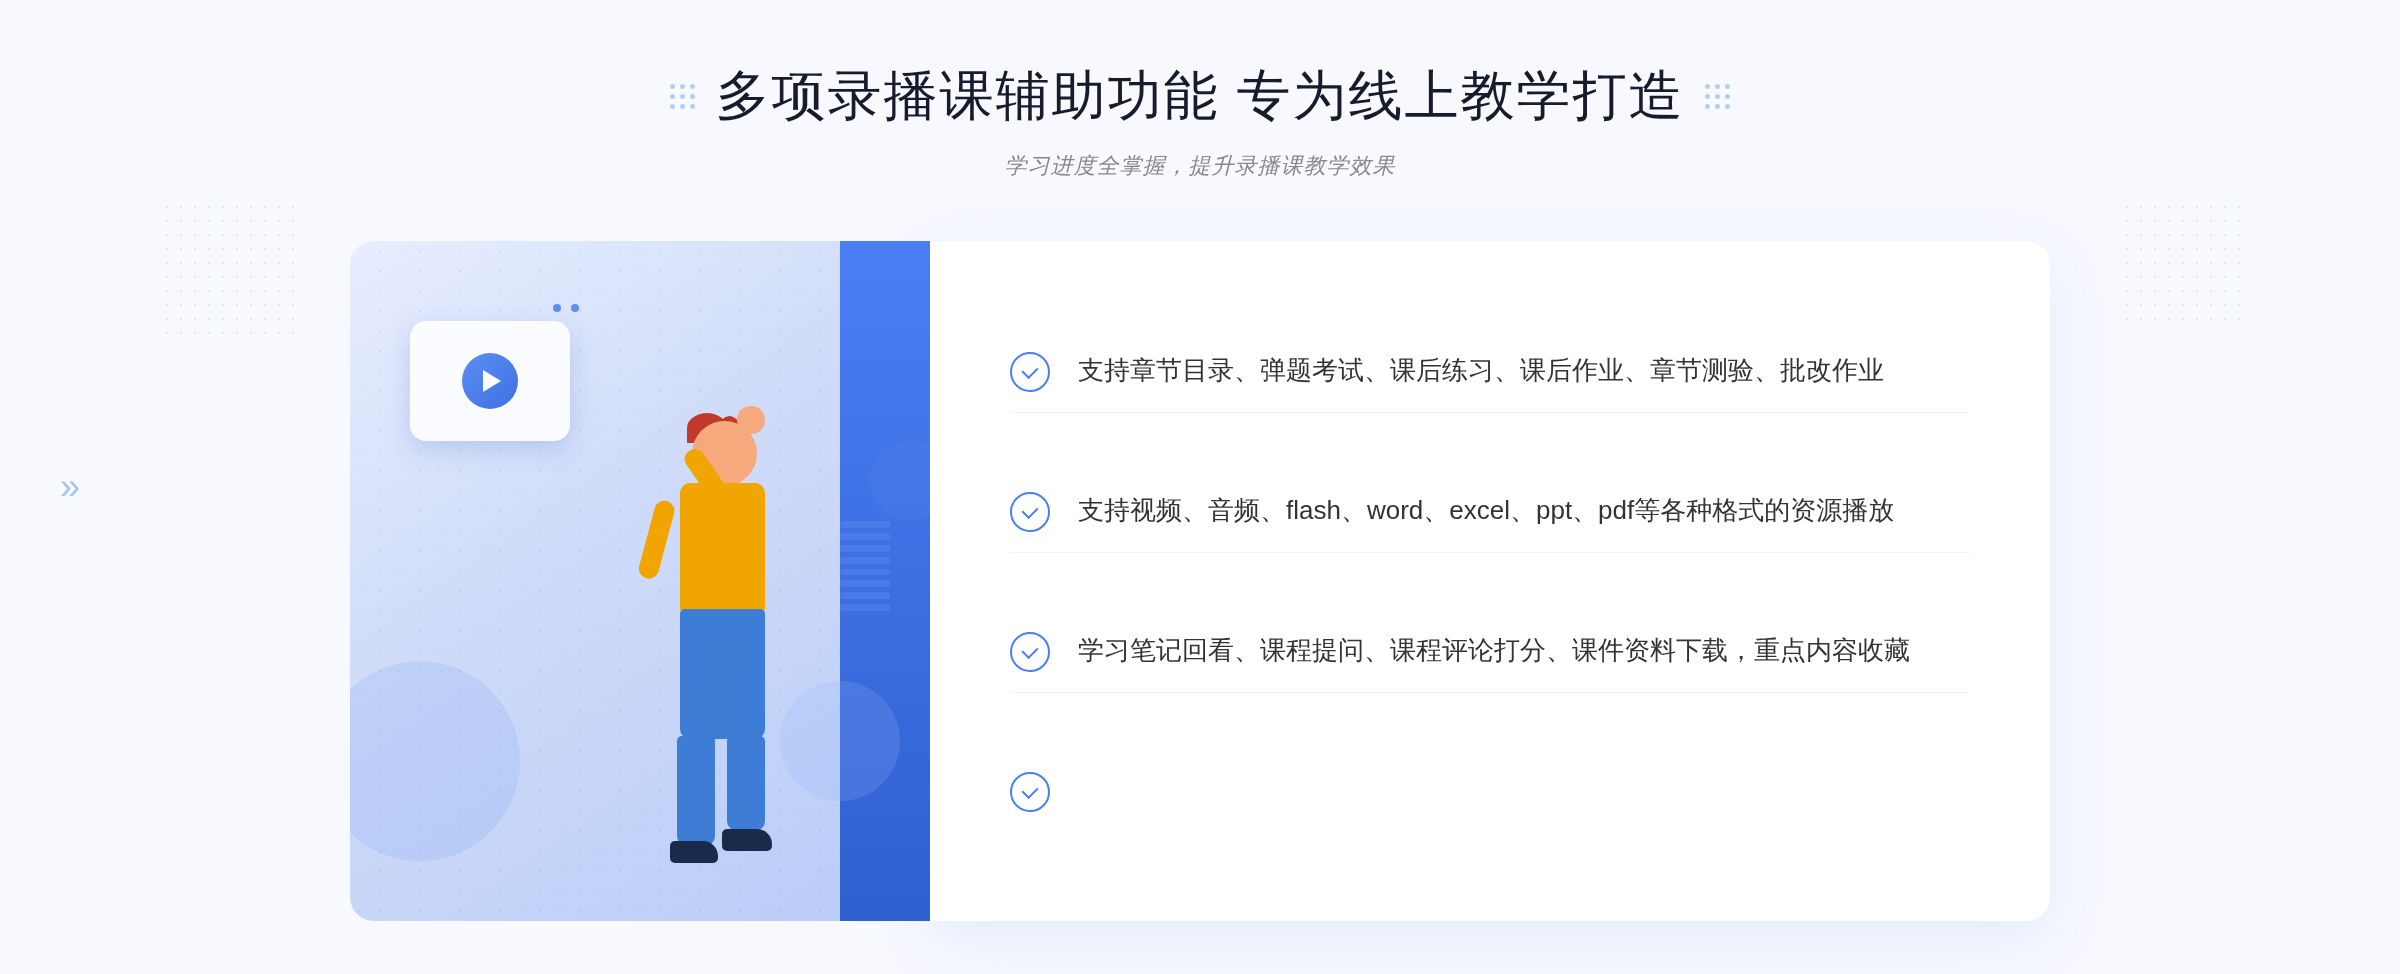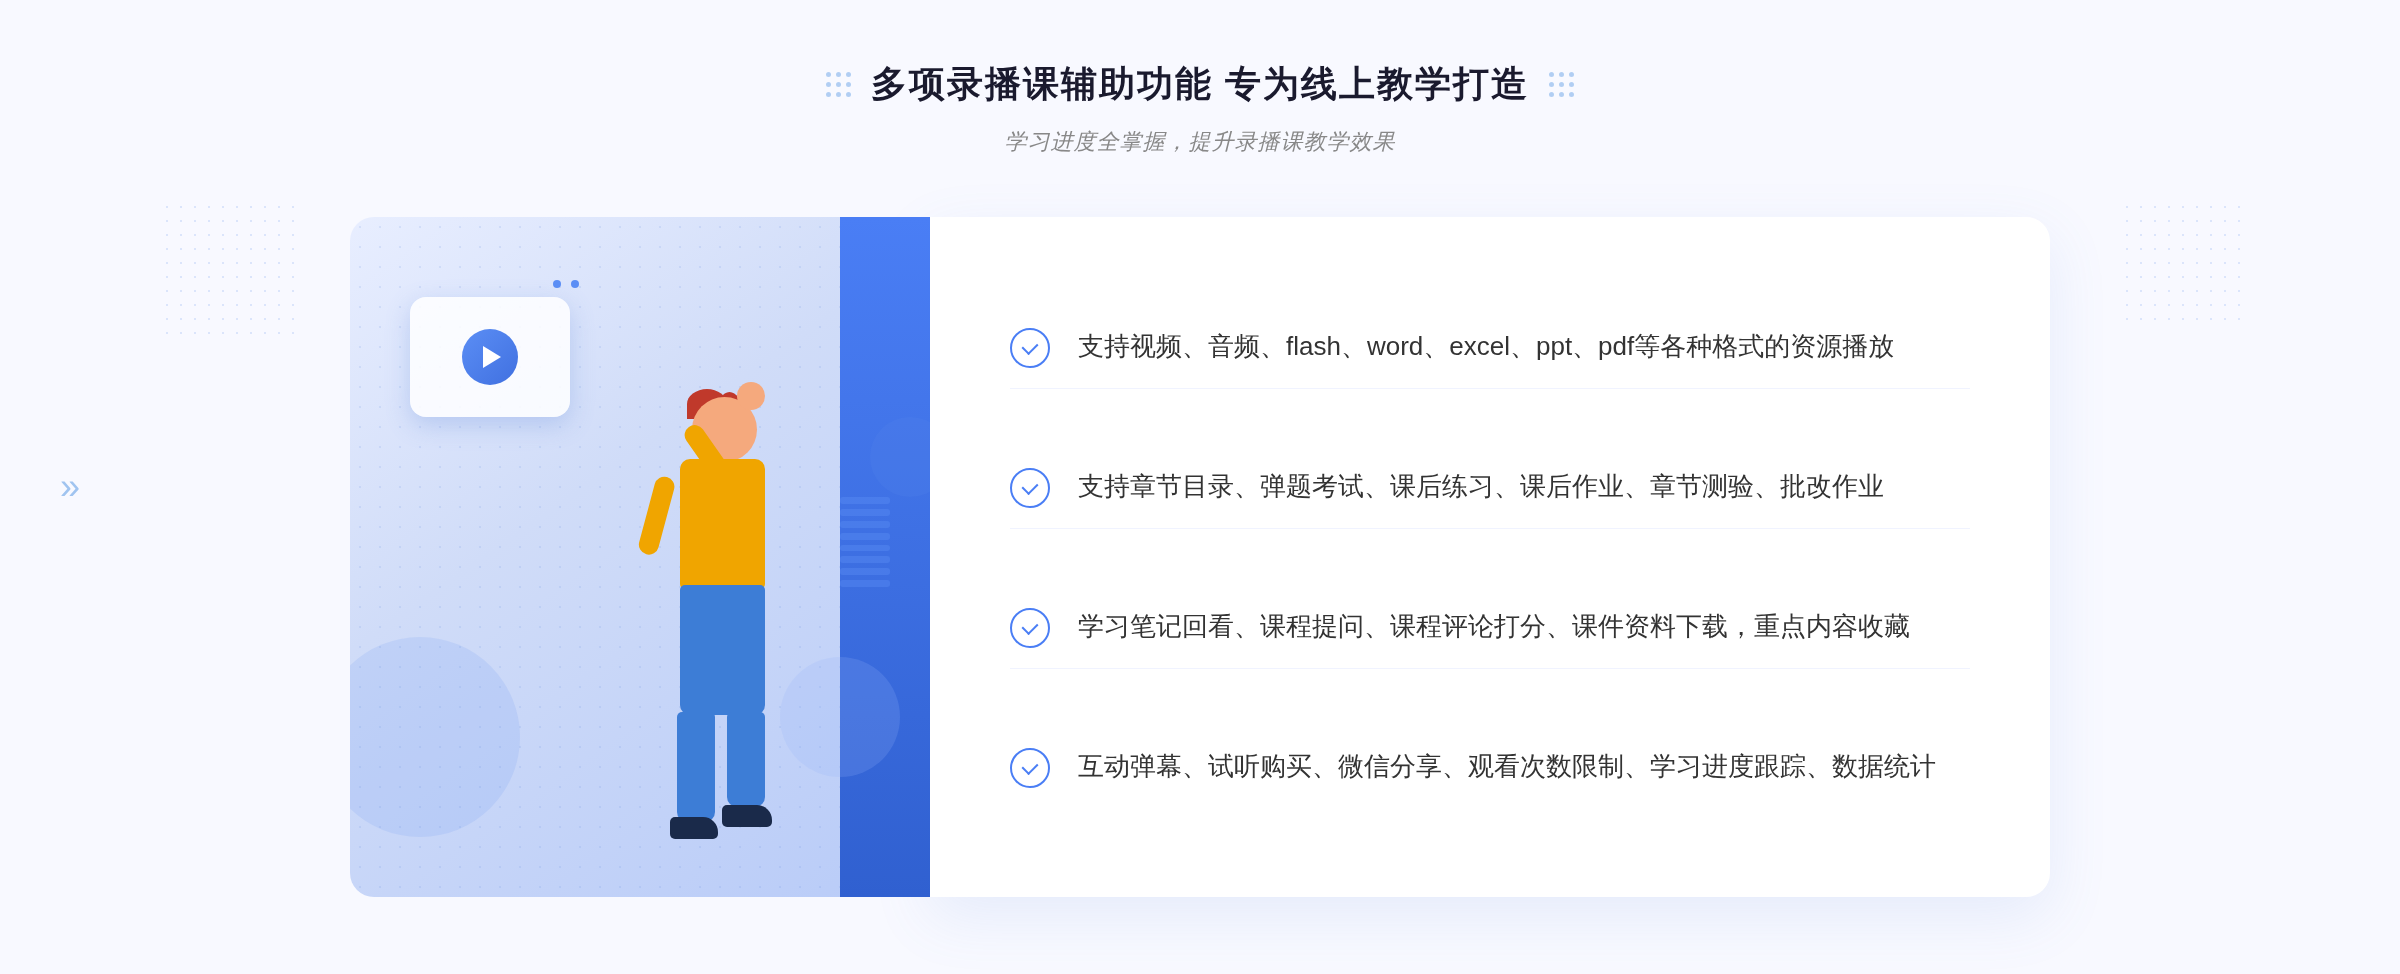--- a/index.html
+++ b/index.html
@@ -93,22 +93,22 @@
 
     .decorative-dots-title span i {
       display: inline-block;
       width: 5px;
       height: 5px;
       background: #4a90e2;
       border-radius: 50%;
     }
 
     .main-title {
-      font-size: 36px;
-      font-weight: 700;
+      font-size: 54px;
+      font-weight: 400;
       color: #1a1a2e;
       letter-spacing: 2px;
     }
 
     .sub-title {
       font-size: 22px;
       color: #888;
       font-weight: 400;
       letter-spacing: 1px;
       font-style: italic;
@@ -546,33 +546,32 @@
         <div class="person-leg-right"></div>
         <div class="person-shoe-left"></div>
         <div class="person-shoe-right"></div>
       </div>
     </div>
 
     <div class="features-card">
 
       <div class="feature-item">
         <div class="check-icon"></div>
-        <p class="feature-text">支持视频、音频、flash、word、excel、ppt、pdf等各种格式的资源播放</p>
+        <p class="feature-text">支持章节目录、弹题考试、课后练习、课后作业、章节测验、批改作业</p>
       </div>
 
       <div class="feature-item">
         <div class="check-icon"></div>
-        <p class="feature-text">支持章节目录、弹题考试、课后练习、课后作业、章节测验、批改作业</p>
+        <p class="feature-text">支持视频、音频、flash、word、excel、ppt、pdf等各种格式的资源播放</p>
       </div>
 
       <div class="feature-item">
         <div class="check-icon"></div>
         <p class="feature-text">学习笔记回看、课程提问、课程评论打分、课件资料下载，重点内容收藏</p>
       </div>
 
       <div class="feature-item">
         <div class="check-icon"></div>
-        <p class="feature-text">互动弹幕、试听购买、微信分享、观看次数限制、学习进度跟踪、数据统计</p>
       </div>
 
     </div>
   </div>
 </div>
 
 </body></html>

